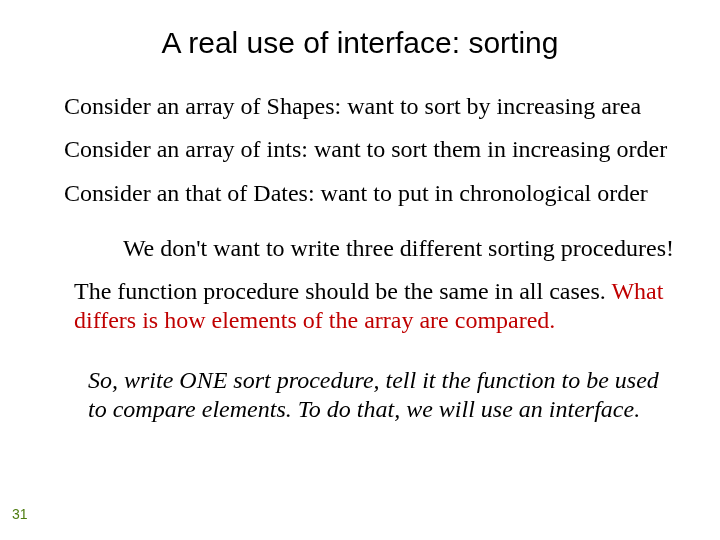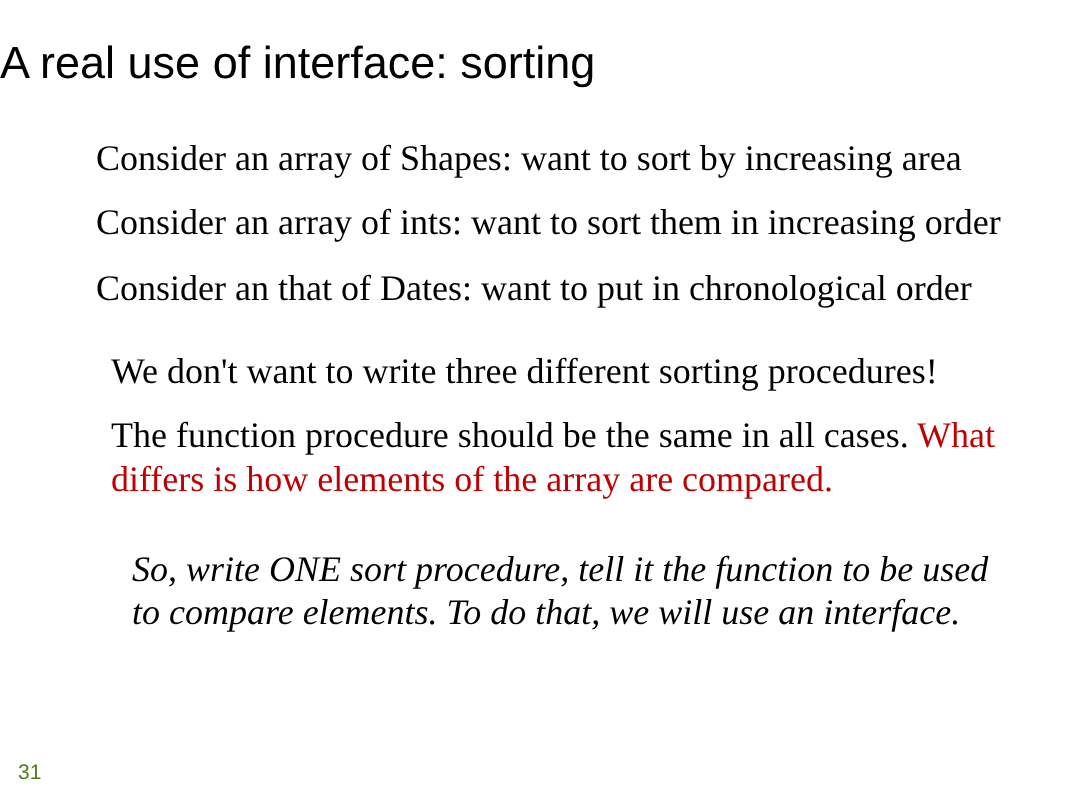--- a/index.html
+++ b/index.html
@@ -16,20 +16,21 @@
     width: 720px;
     height: 540px;
     position: relative;
     box-sizing: border-box;
   }
   .title {
     position: absolute;
     top: 26px;
     left: 0;
     width: 720px;
+    text-align: center;
     font-family: Arial, Helvetica, sans-serif;
     font-size: 30px;
     color: #000000;
     font-weight: normal;
   }
   .body {
     position: absolute;
     left: 64px;
     top: 92px;
     width: 610px;
@@ -52,20 +53,21 @@
   .pagenum {
     position: absolute;
     left: 12px;
     bottom: 18px;
     font-family: Arial, Helvetica, sans-serif;
     font-size: 14px;
     color: #4d7c0f;
   }
   .block2 {
     margin-top: 26px;
+    text-align: right;
   }
   .block3 {
     margin-top: 30px;
   }
 </style>
 </head>
 <body>
 
 <div class="slide">
 

